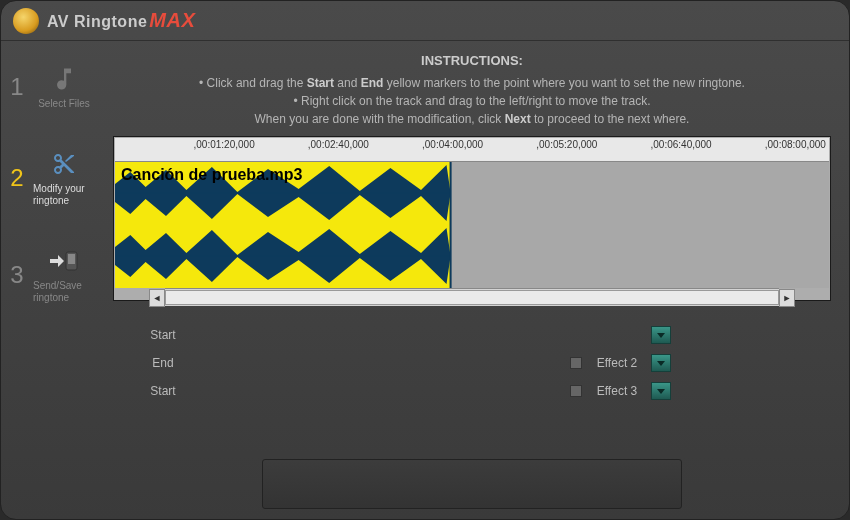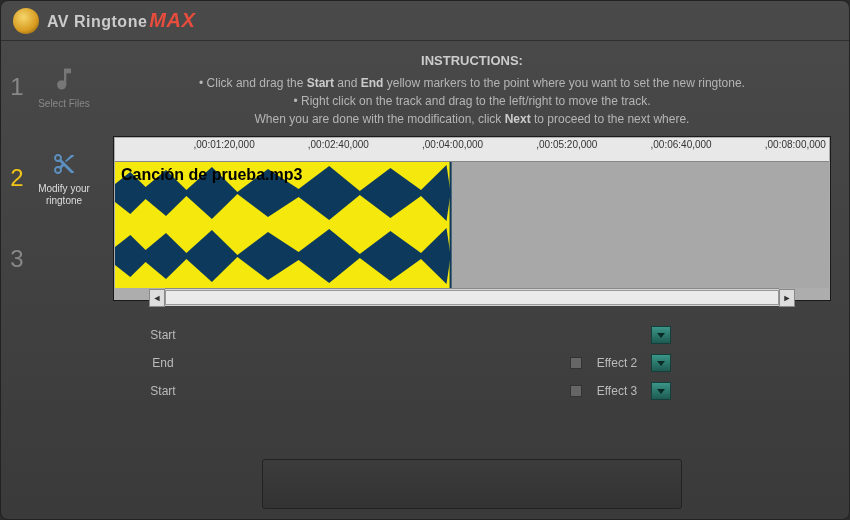--- a/index.html
+++ b/index.html
@@ -8,21 +8,21 @@
     background: #2a2a2a;
     font-family: Arial, sans-serif;
     font-size: 12px;
     color: #aaa;
   }
   .app {
     width: 850px;
     height: 520px;
     background: linear-gradient(to bottom, #4a4a4a 0%, #3a3a3a 100%);
     border: 1px solid #222;
-    border-radius: 8px;
+    border-radius: 16px;
     position: relative;
   }
   .titlebar {
     height: 40px;
     display: flex;
     align-items: center;
     padding: 4px 12px;
     border-bottom: 1px solid #2f2f2f;
   }
   .logo-icon {
@@ -66,21 +66,20 @@
     flex: 1;
   }
   .step-icon {
     width: 32px; height: 32px;
     display: flex; align-items: center; justify-content: center;
     margin-bottom: 3px;
   }
   .step-label {
     font-size: 10px;
     color: #888;
-    text-align: center;
     line-height: 1.2;
   }
   .main {
     flex: 1;
     padding: 12px 18px 4px 12px;
     display: flex;
     flex-direction: column;
     text-align: center;
   }
   .instructions-title {
@@ -226,20 +225,30 @@
             <svg viewBox="0 0 24 24" width="24" height="24" fill="#5a8fbf">
                 <path d="M9.64 7.64c.23-.5.36-1.05.36-1.64 0-2.21-1.79-4-4-4S2 3.79 2 6s1.79 4 4 4c.59 0 1.14-.13 1.64-.36L10 12l-2.36 2.36C7.14 14.13 6.59 14 6 14c-2.21 0-4 1.79-4 4s1.79 4 4 4 4-1.79 4-4c0-.59-.13-1.14-.36-1.64L12 14l7 7h3v-1L9.64 7.64zM6 8c-1.1 0-2-.9-2-2s.9-2 2-2 2 .9 2 2-.9 2-2 2zm0 12c-1.1 0-2-.9-2-2s.9-2 2-2 2 .9 2 2-.9 2-2 2zM22 4V3h-3l-6 6 1 1 8-6z"></path>
               </svg>
           </div>
           <div class="step-label">Modify your ringtone</div>
         </div>
       </div>
 
       <div class="step">
         <div class="step-num">3</div>
+        <div class="step-content">
+          <div class="step-icon">
+            <svg viewBox="0 0 32 24" width="32" height="24">
+              <path d="M2 10 L10 10 L10 6 L16 12 L10 18 L10 14 L2 14 Z" fill="#ddd"></path>
+              <rect x="18" y="3" width="11" height="18" rx="2" fill="#555" stroke="#333"></rect>
+              <rect x="20" y="5" width="7" height="10" fill="#888"></rect>
+            </svg>
+          </div>
+          <div class="step-label">Send/Save ringtone</div>
+        </div>
       </div>
 
     </div>
 
     <div class="main">
 
       <div class="instructions-title">INSTRUCTIONS:</div>
       <div class="instructions-list">
         <div><span>• Click and drag the </span><span class="b">Start</span><span> and </span><span class="b">End</span><span> yellow markers to the point where you want to  set the new ringtone.</span></div>
         <div>• Right click on the track and drag to the left/right to move the track.</div>

